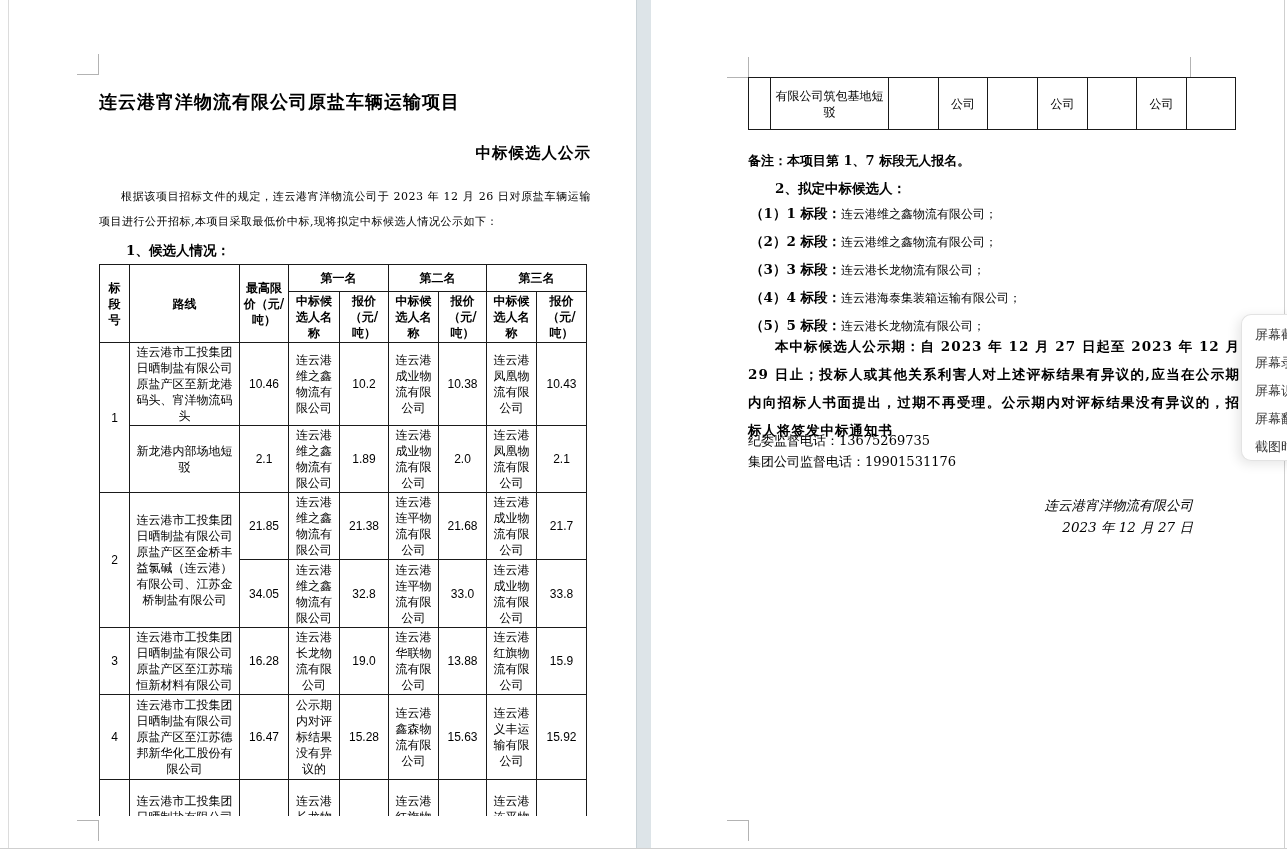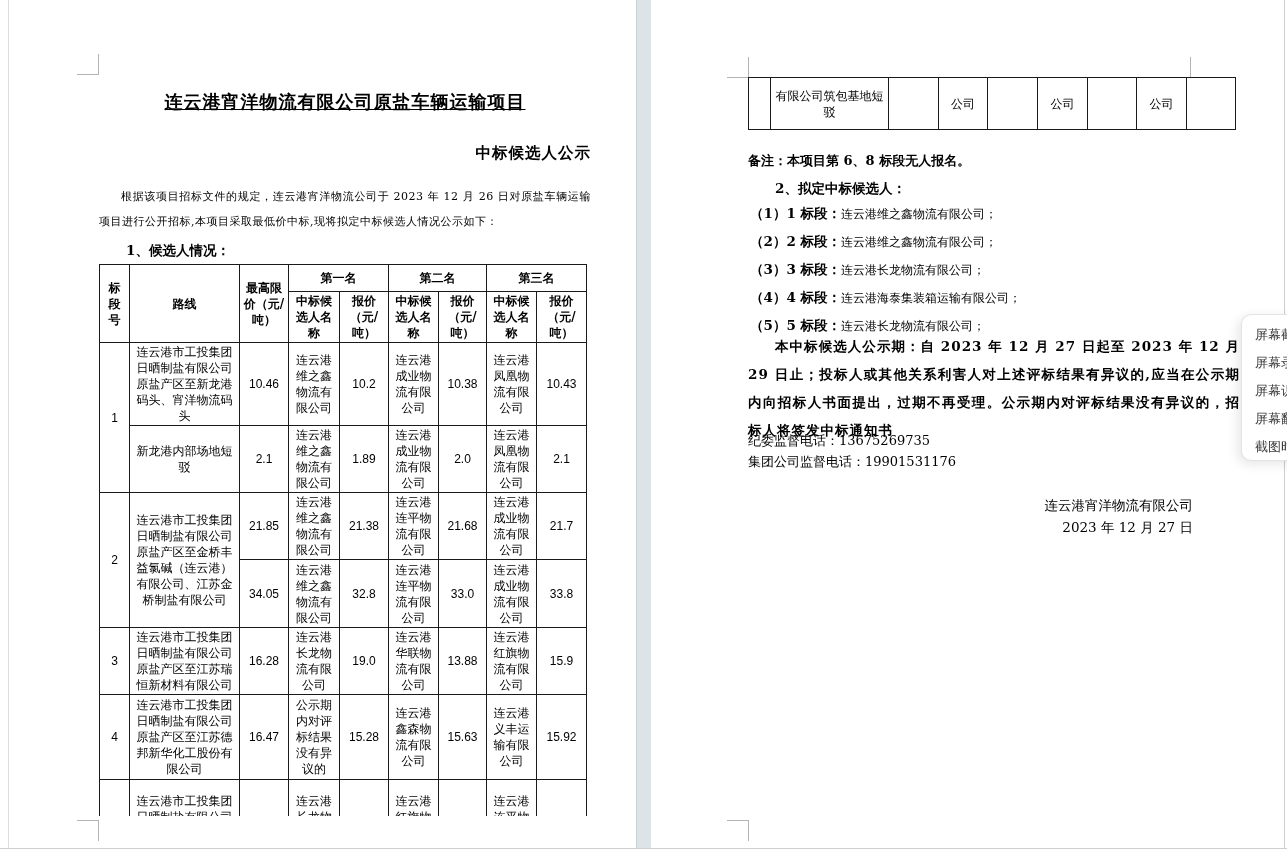--- a/index.html
+++ b/index.html
@@ -14,22 +14,22 @@
   
   .crop{position:absolute;background:#b3b3b3;}
   
   .handle{position:absolute;left:40px;top:97px;display:flex;align-items:center;gap:7px;
           font-family:"Liberation Sans",sans-serif;color:#9a9a9a;}
   .handle .h-label{font-size:14px;}
   .handle .h-sub{font-size:10px;}
   .dots{display:grid;grid-template-columns:4px 4px;grid-auto-rows:4px;gap:2px 3px;}
   .dots i{width:2.6px;height:2.6px;background:#5f5f5f;display:block;}
   
-  .title{position:absolute;left:90px;top:90px;width:492px;text-align:center;
-         font-size:18px;font-weight:bold;letter-spacing:1px;text-decoration:underline;}
+  .title{position:absolute;left:90px;top:90px;width:492px;text-align:left;
+         font-size:18px;font-weight:bold;letter-spacing:1px;}
   .subtitle{position:absolute;left:90px;top:143px;width:492px;text-align:right;
             font-size:15.5px;font-weight:bold;letter-spacing:1px;}
   .intro{position:absolute;left:90px;top:184px;width:492px;font-size:11px;line-height:25px;
          text-indent:2em;text-align:justify;letter-spacing:0.5px;}
   .sec-label{position:absolute;left:90px;font-size:13.5px;text-indent:2em;font-weight:bold;}
   
   .tbl-clip{position:absolute;left:90px;top:264px;width:489px;height:552px;overflow:hidden;}
   table.doc{border-collapse:collapse;table-layout:fixed;width:487px;}
   table.doc th,table.doc td{border:1px solid #1a1a1a;padding:1px 3px;text-align:center;
         vertical-align:middle;font-size:12px;line-height:16px;font-weight:normal;overflow:hidden;}
@@ -40,21 +40,21 @@
   .cont-tbl td{vertical-align:top;padding-top:2px;height:49px;}
   
   .note{position:absolute;left:748px;top:152px;font-size:13px;font-weight:bold;}
   .winner{position:absolute;left:750px;width:470px;height:28px;font-size:13.5px;}
   .winner .w-label{font-weight:bold;}
   .winner .w-name{font-size:12px;}
   .publicity{position:absolute;left:748px;top:332px;width:492px;font-size:13.5px;
              line-height:28px;text-indent:2em;text-align:justify;font-weight:bold;letter-spacing:1px;}
   .phones{position:absolute;left:748px;top:430px;font-size:13px;line-height:21px;white-space:pre-wrap;}
   .signoff{position:absolute;left:748px;top:494px;width:445px;text-align:right;
-           font-size:13.5px;line-height:22px;}
+           font-size:13.5px;line-height:22px;font-style:italic;}
   
   .popup{position:absolute;left:1241px;top:314px;width:60px;height:147px;background:#fff;
          border:1px solid #e3e3e3;border-right:none;border-radius:10px 0 0 10px;
          box-shadow:-3px 3px 12px rgba(0,0,0,0.10);z-index:9;overflow:hidden;
          padding:6px 0 0 13px;box-sizing:border-box;}
   .popup .item{height:28px;line-height:28px;font-size:13px;color:#3a3a3a;white-space:nowrap;
                font-family:"Liberation Sans",sans-serif;cursor:pointer;}
 </style>
 </head>
 <body>
@@ -232,21 +232,21 @@
       <td>公司</td>
       <td></td>
       <td>公司</td>
       <td></td>
       <td>公司</td>
       <td></td>
     </tr>
   </tbody>
     </table>
 
-  <div class="note">备注：本项目第 6、8 标段无人报名。</div>
+  <div class="note">备注：本项目第 1、7 标段无人报名。</div>
   <div class="sec-label" style="left:748px;top:180px;">2、拟定中标候选人：</div>
 
   <div class="winner" style="top:205px;"><span class="w-label">（1）1 标段：</span><span class="w-name">连云港维之鑫物流有限公司；</span></div>
   <div class="winner" style="top:233px;"><span class="w-label">（2）2 标段：</span><span class="w-name">连云港维之鑫物流有限公司；</span></div>
   <div class="winner" style="top:261px;"><span class="w-label">（3）3 标段：</span><span class="w-name">连云港长龙物流有限公司；</span></div>
   <div class="winner" style="top:289px;"><span class="w-label">（4）4 标段：</span><span class="w-name">连云港海泰集装箱运输有限公司；</span></div>
   <div class="winner" style="top:317px;"><span class="w-label">（5）5 标段：</span><span class="w-name">连云港长龙物流有限公司；</span></div>
 
   <div class="publicity">本中标候选人公示期：自 2023 年 12 月 27 日起至 2023 年 12 月 29 日止；投标人或其他关系利害人对上述评标结果有异议的,应当在公示期内向招标人书面提出，过期不再受理。公示期内对评标结果没有异议的，招标人将签发中标通知书</div>
   <div class="phones">纪委监督电话：13675269735

